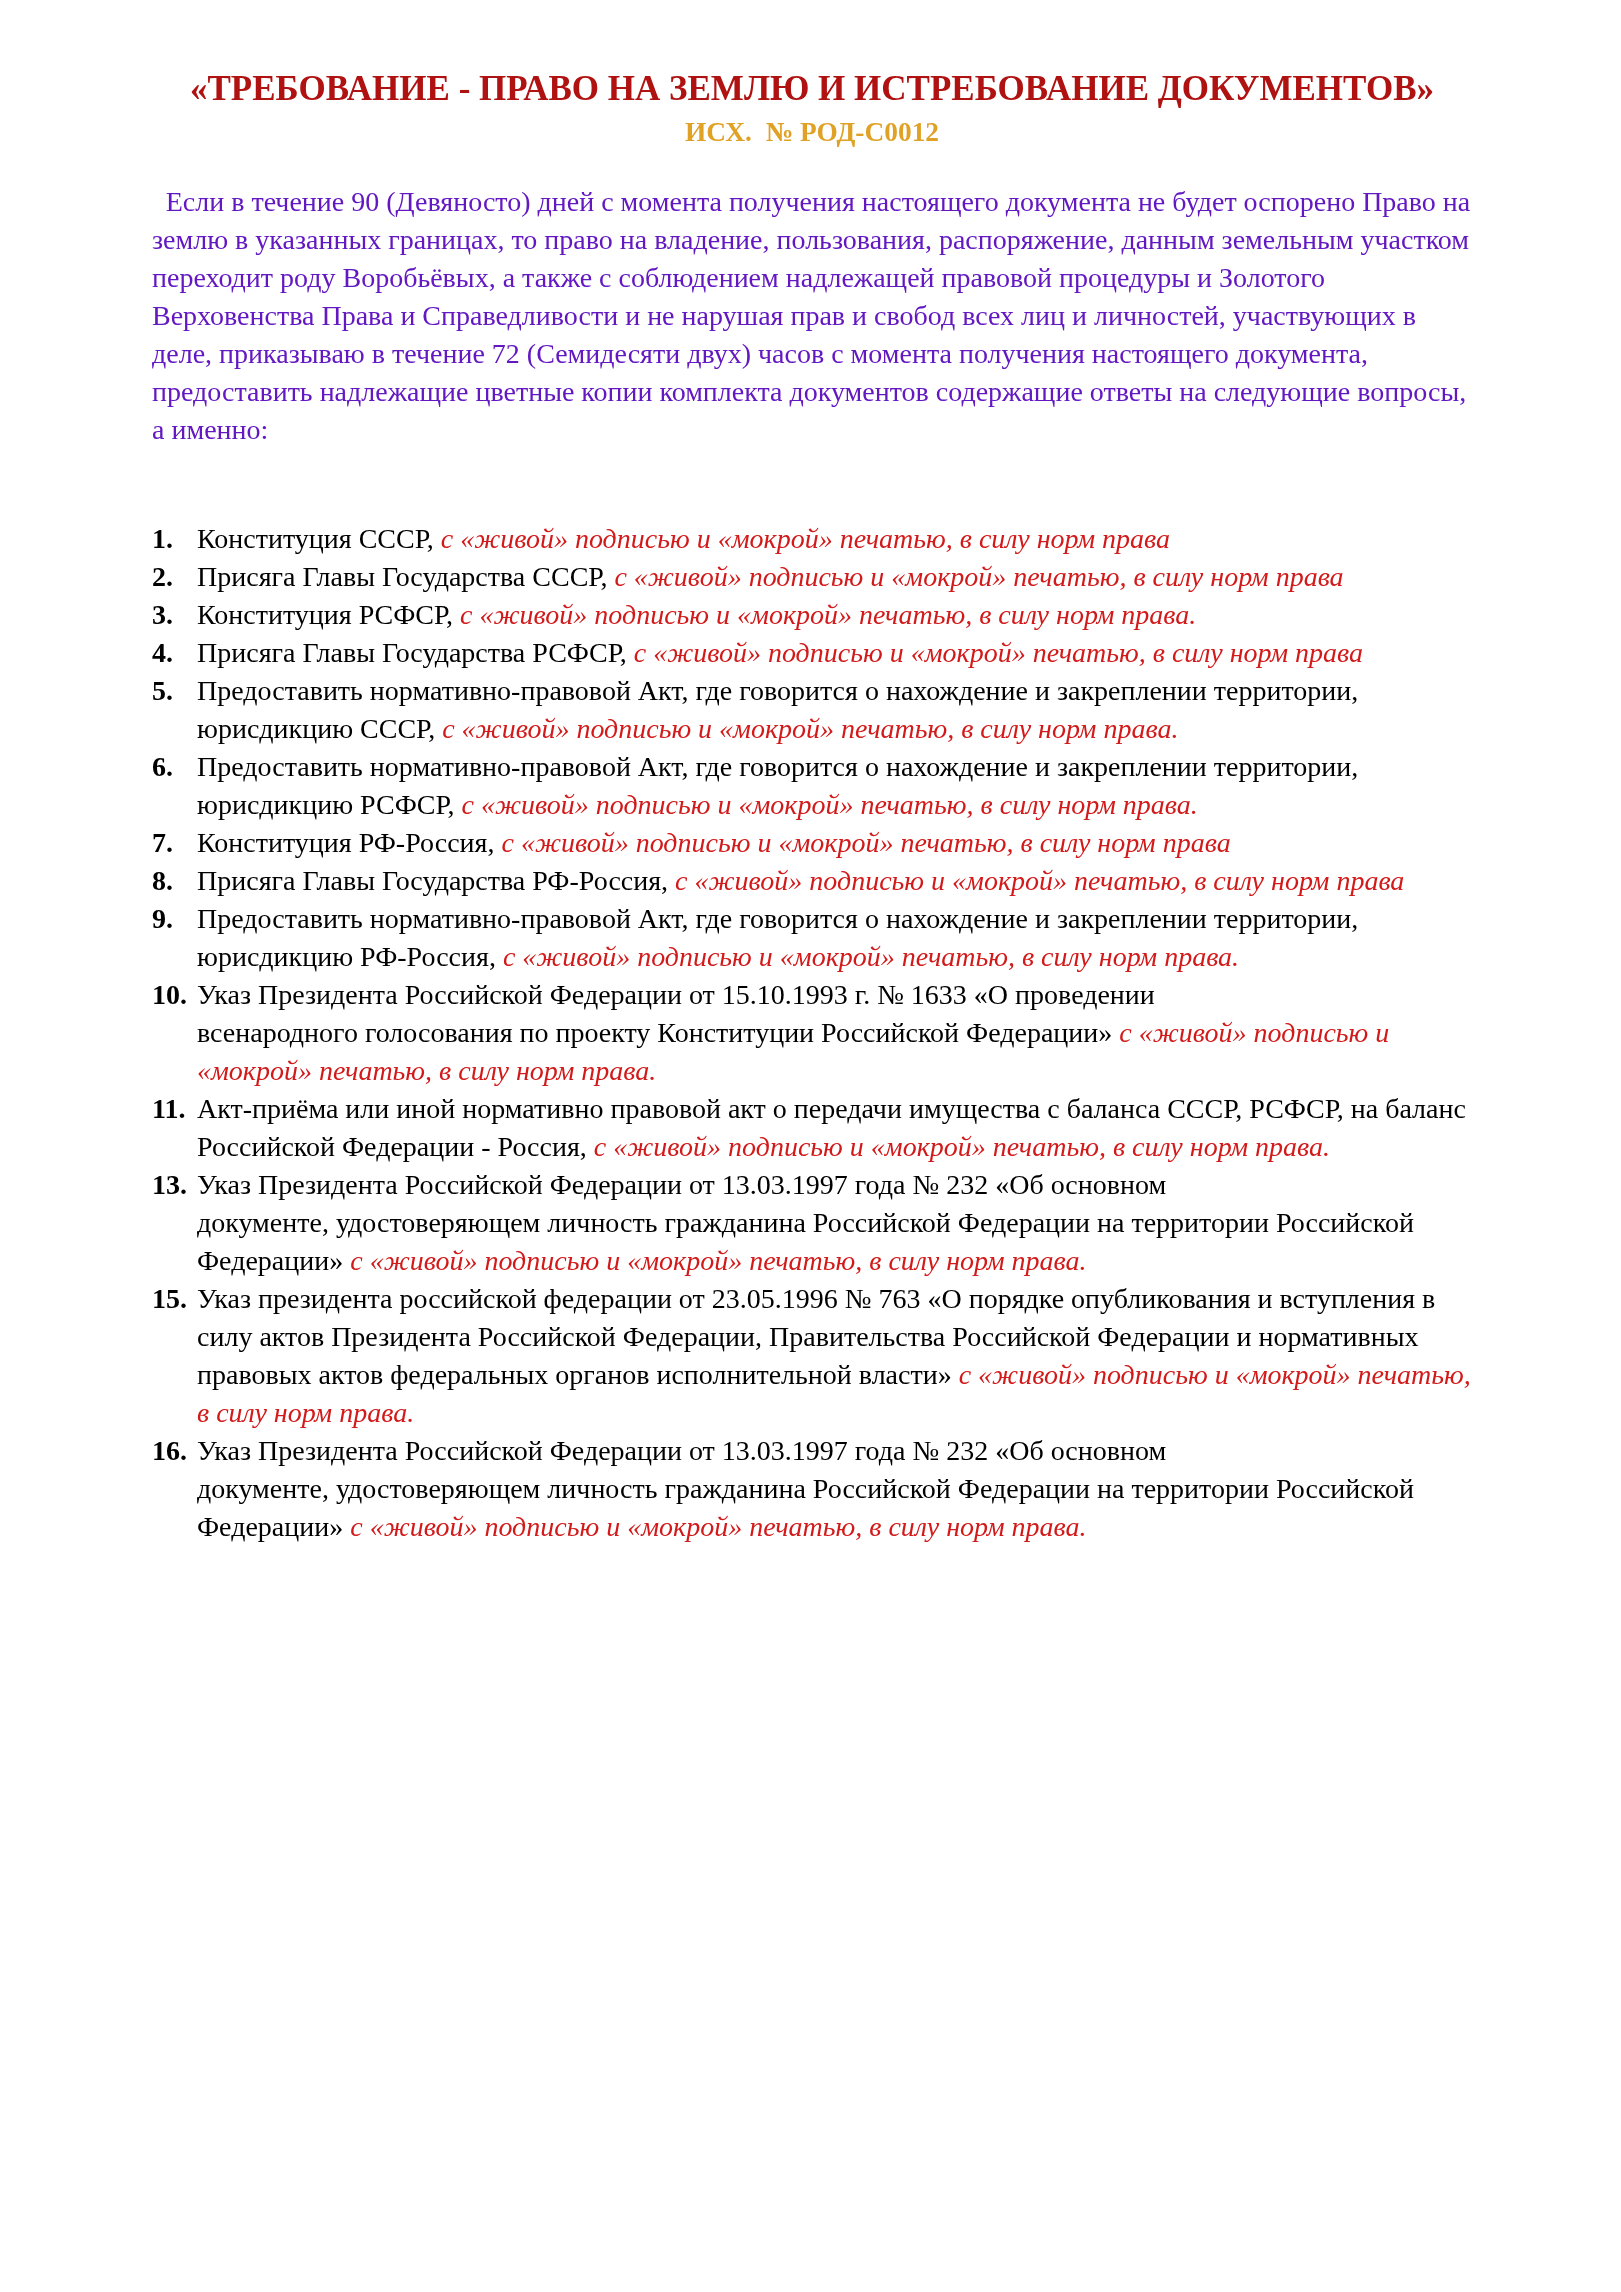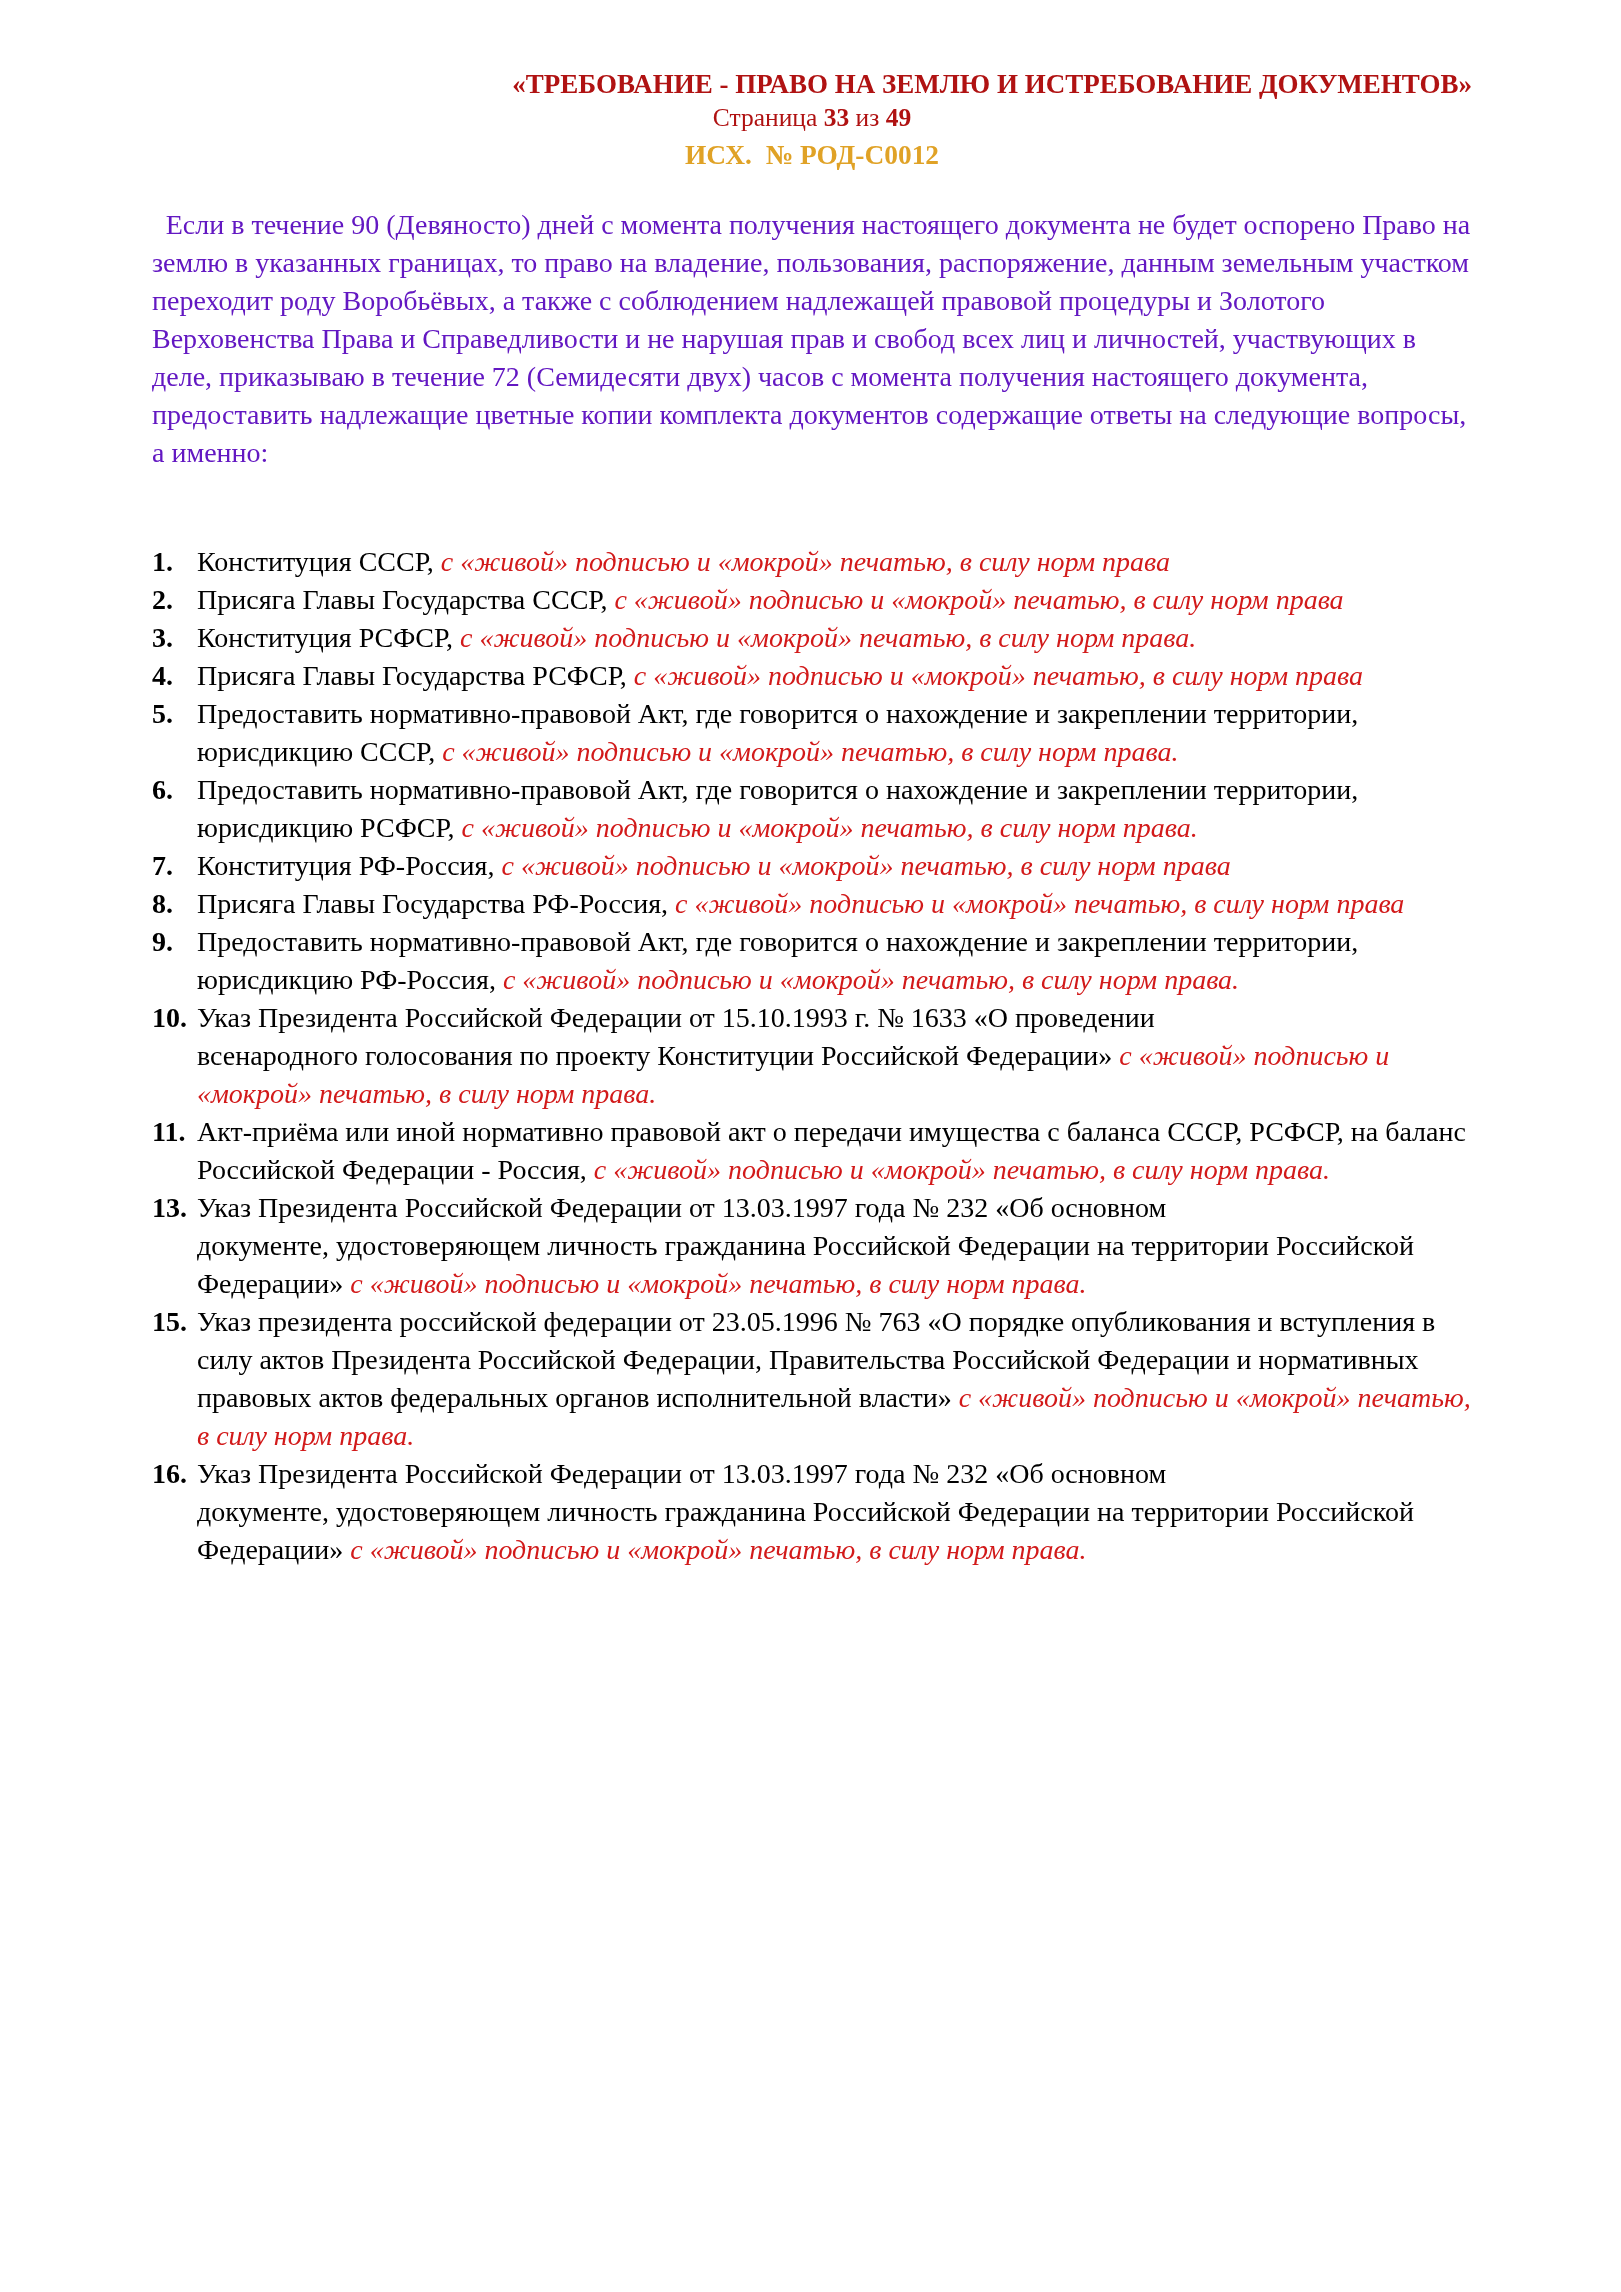--- a/index.html
+++ b/index.html
@@ -18,23 +18,22 @@
     font-family:"Liberation Serif","DejaVu Serif",serif;
     color:var(--ink);
   }
   .doc{
     padding:69px 149px 59px 152px;
   }
   .doc-header{text-align:center;}
   .doc-title{
     color:var(--title-red);
     font-weight:bold;
-    font-size:27px;
+    font-size:35px;
     line-height:1.15;
-    text-align:right;
   }
   .page-line{
     color:var(--title-red);
     font-size:25.5px;
     line-height:1.15;
     margin-top:2.9px;
   }
   .page-line .num{font-weight:bold;}
   .ref-line{
     color:var(--gold);
@@ -72,21 +71,20 @@
     margin-top:24px;
   }
 </style>
 </head>
 <body>
 
 <div class="doc">
 
   <div class="doc-header">
     <div class="doc-title">«ТРЕБОВАНИЕ - ПРАВО НА ЗЕМЛЮ И ИСТРЕБОВАНИЕ ДОКУМЕНТОВ»</div>
-    <div class="page-line"><span>Страница </span><span class="num">33</span><span> из </span><span class="num">49</span></div>
     <div class="ref-line">ИСХ.  № РОД-С0012</div>
   </div>
 
   <p class="intro">Если в течение 90 (Девяносто) дней с момента получения настоящего документа не будет оспорено Право на землю в указанных границах, то право на владение, пользования, распоряжение, данным земельным участком переходит роду Воробьёвых, а также с соблюдением надлежащей правовой процедуры и Золотого Верховенства Права и Справедливости и не нарушая прав и свобод всех лиц и личностей, участвующих в деле, приказываю в течение 72 (Семидесяти двух) часов с момента получения настоящего документа, предоставить надлежащие цветные копии комплекта документов содержащие ответы на следующие вопросы, а именно:</p>
 
   <div class="req-list">
     <div class="req-item">
         <span class="num">1.</span>
         <span class="body"><span class="main">Конституция СССР, </span><span class="demand">с «живой» подписью и «мокрой» печатью, в силу норм права</span></span>
       </div>

